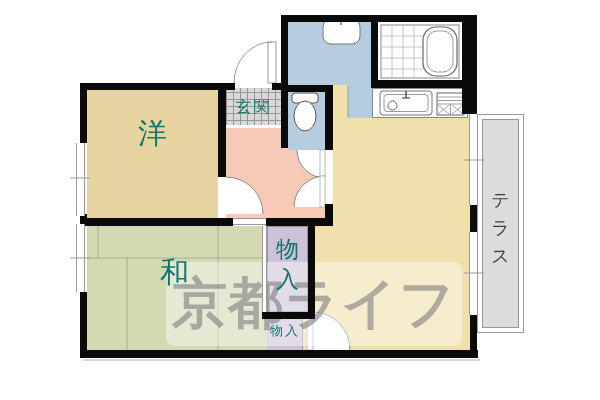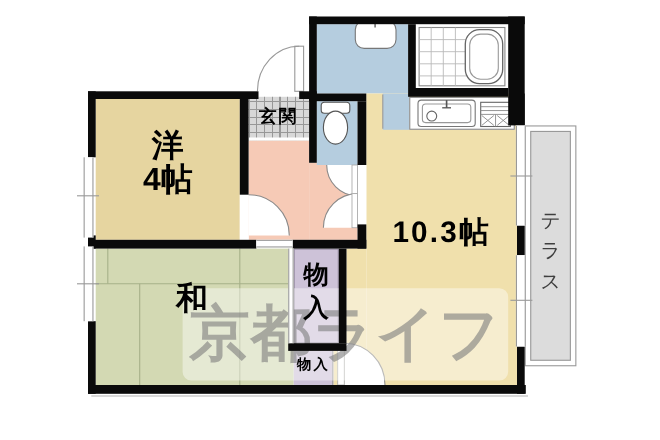--- a/index.html
+++ b/index.html
@@ -3,21 +3,21 @@
 <meta charset="utf-8">
 <style>
   html,body{margin:0;padding:0;background:#fff;}
   #canvas{position:relative;width:600px;height:400px;background:#fff;overflow:hidden;
           font-family:"Liberation Sans","DejaVu Sans",sans-serif;}
   .room{position:absolute;}
   .w{position:absolute;background:#0a0a0a;z-index:4;}
   .win{position:absolute;background:#fff;border-left:1px solid #999;border-right:1px solid #999;z-index:4;box-sizing:border-box;}
   .slider-h{position:absolute;background:#fff;border-top:1px solid #999;border-bottom:1px solid #999;z-index:4;box-sizing:border-box;}
   .slider-v{position:absolute;background:#fff;border-left:1px solid #999;border-right:1px solid #999;z-index:4;box-sizing:border-box;}
-  .lbl{position:absolute;text-align:center;color:#000000;font-weight:700;z-index:5;line-height:1.08;}
+  .lbl{position:absolute;text-align:center;color:#0f766e;font-weight:400;z-index:5;line-height:1.08;}
   .room-w{background:#e6d5a0;}
   .room-j{background:#d3d9b3;}
   .room-l{background:#f0e0ac;}
   .room-h{background:#f6cab6;}
   .room-b{background:#b5cddf;}
   .room-c{background:#cdc2d8;box-sizing:border-box;}
   .genkan{background-color:#d8d8d8;
     background-image:repeating-linear-gradient(0deg,#979797 0,#979797 1px,transparent 1px,transparent 7px),
                      repeating-linear-gradient(90deg,#979797 0,#979797 1px,transparent 1px,transparent 7px);}
   .terrace-outer{background:#fff;border:1px solid #999;box-sizing:border-box;}
@@ -162,27 +162,25 @@
 
   <div class="win" style="left:76px;top:143px;width:9px;height:73px;"></div>
   <div class="win" style="left:76px;top:224px;width:9px;height:68px;"></div>
   <div class="win" style="left:469px;top:114px;width:9px;height:91px;"></div>
   <div class="win" style="left:469px;top:232px;width:9px;height:83px;"></div>
   <div class="slider-h" style="left:233px;top:218px;width:33px;height:7px;"></div>
   <div class="slider-v" style="left:262px;top:226px;width:5px;height:86px;"></div>
 
   <div class="lbl" style="left:87px;top:118px;width:131px;font-size:29px;">
     <div>洋</div>
-    <div>4帖</div>
   </div>
   <div class="lbl" style="left:87px;top:257px;width:175px;font-size:29px;">
     <div>和</div>
   </div>
   <div class="lbl" style="left:333px;top:197px;width:137px;font-size:27px;">
-    <div style="letter-spacing:2px;">10.3帖</div>
   </div>
   <div class="lbl" style="left:226px;top:98px;width:55px;font-size:16px;letter-spacing:2px;">玄関</div>
   <div class="lbl vtext" style="left:267px;top:234px;width:41px;font-size:23px;line-height:30px;">
     <span>物</span>
     <span>入</span>
   </div>
   <div class="lbl" style="left:267px;top:324px;width:36px;font-size:13px;letter-spacing:2px;">物入</div>
   <div class="lbl vtext" style="left:477px;top:186px;width:47px;font-size:18px;line-height:28px;color:#3f3f3f;font-weight:400;">
     <span>テ</span>
     <span>ラ</span>

